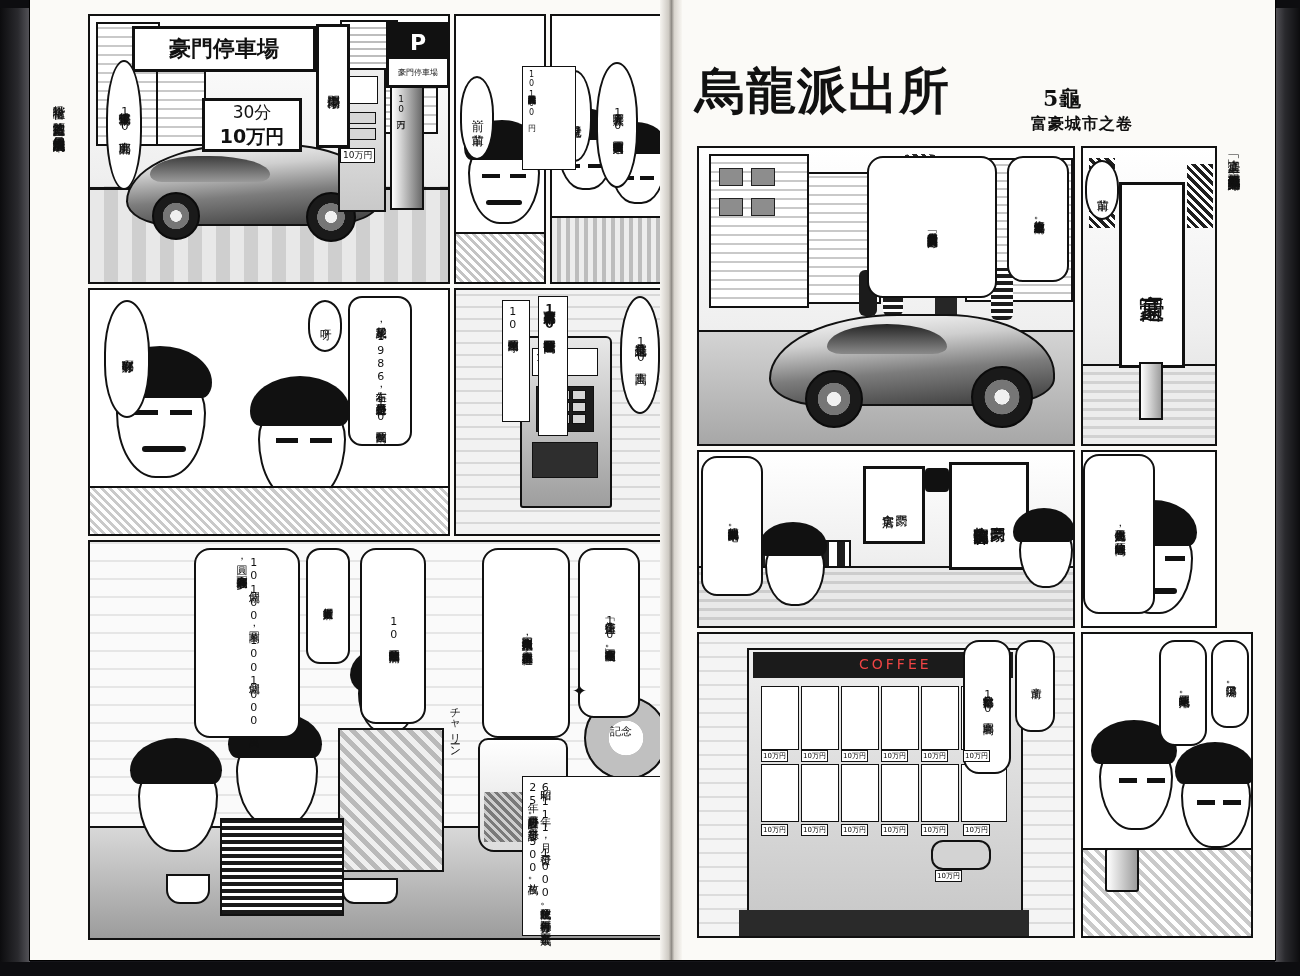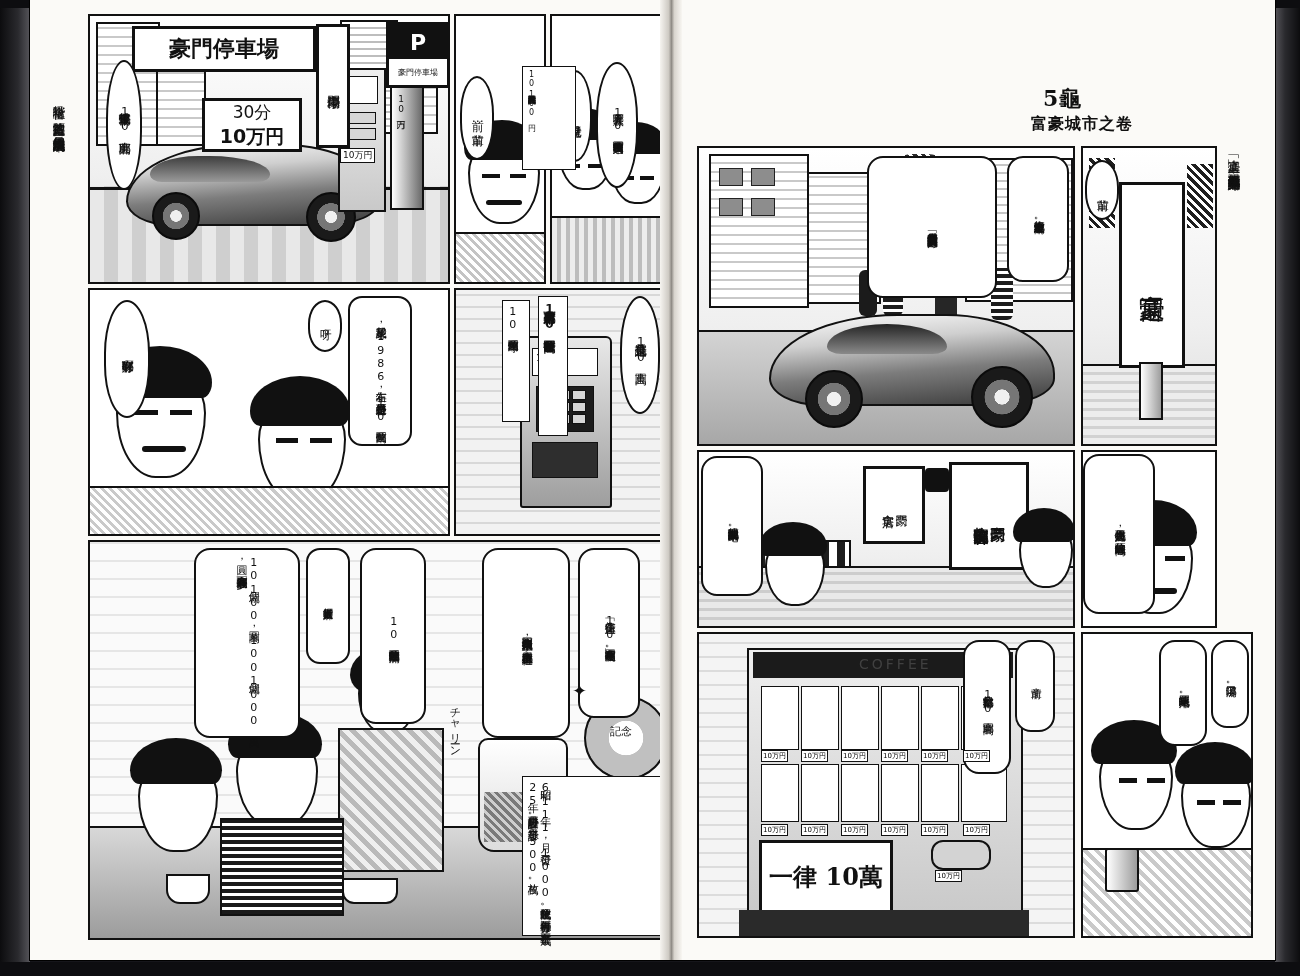--- a/index.html
+++ b/index.html
@@ -403,20 +403,21 @@
 
       <div class="caption" style="left:492px;top:776px;width:142px;height:160px;border:1px solid #111;background:#fff;">
         <span class="vtext" style="font-size:11px;">昭和61年11月，發行了1000萬枚紀念硬幣。隔年亦有再發行。甚至在平成2年5月變更設計再發行。累計發行了1300萬枚。</span>
       </div>
     </div>
 
     <div class="gutter"></div>
 
     <div class="leaf leaf-right">
 
+      <div class="title-main" style="left:24px;top:58px;font-size:50px;">烏龍派出所</div>
       <div class="title-main" style="left:372px;top:84px;font-size:22px;">5龜</div>
       <div class="title-main" style="left:360px;top:114px;font-size:16px;">富豪城市之卷</div>
 
       <div class="nobox vtext" style="left:556px;top:150px;height:330px;font-size:12.5px;">「富豪通」！一條跟我們一般小老百姓完全無緣的路…</div>
 
       <div class="panel tone-sky" style="left:410px;top:146px;width:136px;height:300px;">
         <div class="blackbar" style="left:0;bottom:0;width:100%;height:78px;background:repeating-linear-gradient(0deg,#ededed 0 6px,#d2d2d2 6px 9px);border-top:2px solid #111;"></div>
         <div class="sign" style="left:36px;top:34px;width:60px;height:180px;">
           <span class="vtext" style="font-size:26px;font-family:'DejaVu Serif',serif;">富豪通</span>
         </div>
@@ -516,21 +517,21 @@
         <span class="vtext" style="font-size:11px;">口渴了哪。</span>
       </div>
 
       <div class="panel tone-a" style="left:26px;top:632px;width:378px;height:306px;">
 
         <div class="blackbar" style="left:0;top:0;width:100%;height:100%;background:repeating-linear-gradient(0deg,#f4f4f4 0 12px,#dcdcdc 12px 14px);"></div>
 
         <div class="vending" style="left:48px;top:14px;width:272px;height:268px;"></div>
 
         <div class="blackbar" style="left:54px;top:18px;width:260px;height:26px;background:#1b1b1b;"></div>
-        <div class="nobox htext" style="left:160px;top:22px;color:#404040;font-size:14px;letter-spacing:3px;">COFFEE</div>
+        <div class="nobox htext" style="left:160px;top:22px;color:#ef4444;font-size:14px;letter-spacing:3px;">COFFEE</div>
 
         <div class="slot" style="left:62px;top:52px;width:36px;height:62px;"></div>
         <div class="slot" style="left:102px;top:52px;width:36px;height:62px;"></div>
         <div class="slot" style="left:142px;top:52px;width:36px;height:62px;"></div>
         <div class="slot" style="left:182px;top:52px;width:36px;height:62px;"></div>
         <div class="slot" style="left:222px;top:52px;width:36px;height:62px;"></div>
         <div class="slot" style="left:262px;top:52px;width:44px;height:62px;"></div>
         <div class="slot" style="left:62px;top:130px;width:36px;height:56px;"></div>
         <div class="slot" style="left:102px;top:130px;width:36px;height:56px;"></div>
         <div class="slot" style="left:142px;top:130px;width:36px;height:56px;"></div>
@@ -548,23 +549,20 @@
         <div class="nobox pricetag" style="left:62px;top:190px;">10万円</div>
         <div class="nobox pricetag" style="left:102px;top:190px;">10万円</div>
         <div class="nobox pricetag" style="left:142px;top:190px;">10万円</div>
         <div class="nobox pricetag" style="left:182px;top:190px;">10万円</div>
         <div class="nobox pricetag" style="left:222px;top:190px;">10万円</div>
         <div class="nobox pricetag" style="left:264px;top:190px;">10万円</div>
 
         <div class="blackbar" style="left:232px;top:206px;width:56px;height:26px;background:#d3d3d3;border:2px solid #111;border-radius:12px;"></div>
         <div class="nobox pricetag" style="left:236px;top:236px;">10万円</div>
 
-        <div class="sign" style="left:60px;top:206px;width:128px;height:68px;flex-direction:column;">
-          <span class="htext" style="font-size:24px;font-weight:bold;font-family:'DejaVu Serif',serif;text-align:center;line-height:1.2;">一律 10萬</span>
-        </div>
 
         <div class="blackbar" style="left:40px;bottom:0;width:290px;height:26px;background:#2a2a2a;"></div>
       </div>
       <div class="balloon rect" style="left:344px;top:640px;width:40px;height:92px;border-radius:16px;">
         <span class="vtext" style="font-size:11px;">前輩！</span>
       </div>
       <div class="balloon rect" style="left:292px;top:640px;width:48px;height:134px;border-radius:16px;">
         <span class="vtext" style="font-size:11px;">飲料全部都是10萬圓耶！</span>
       </div>
 

